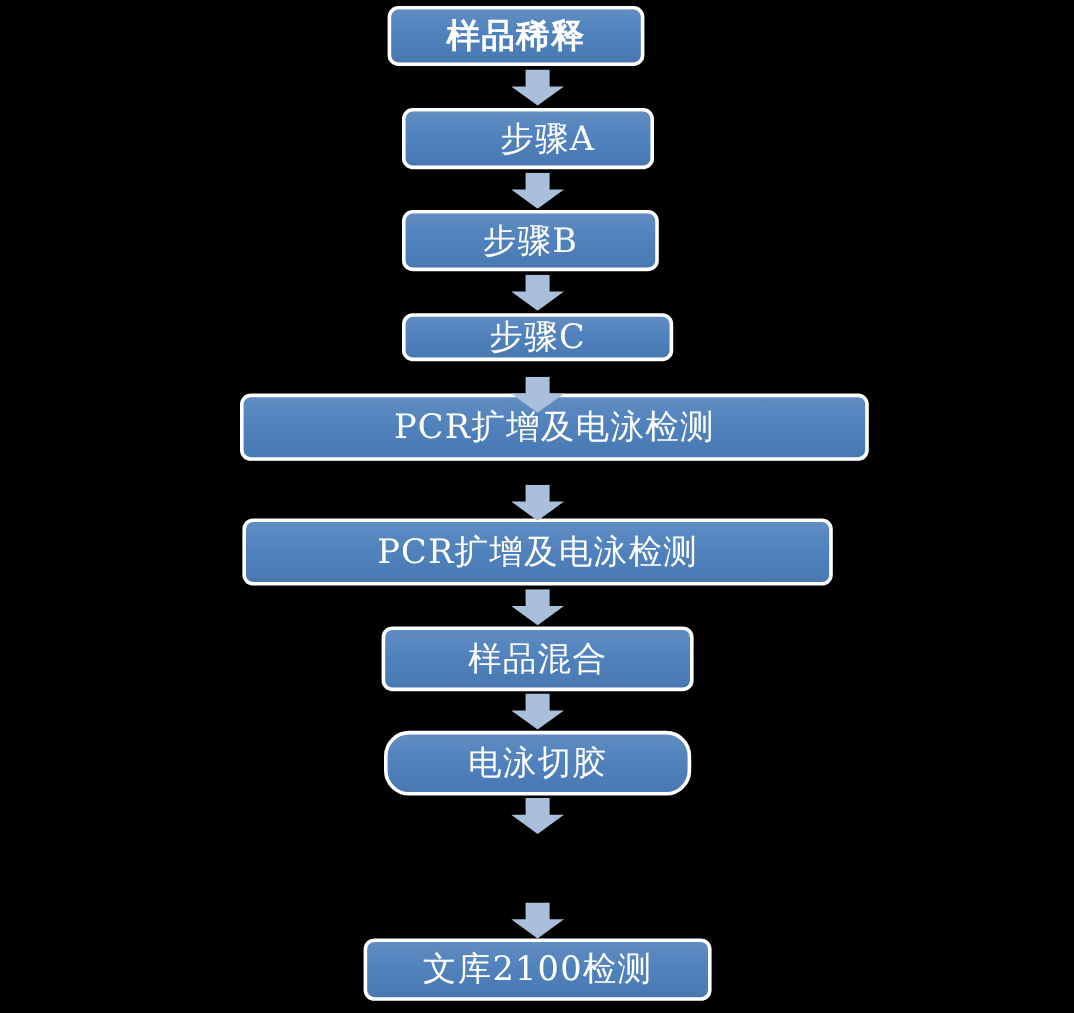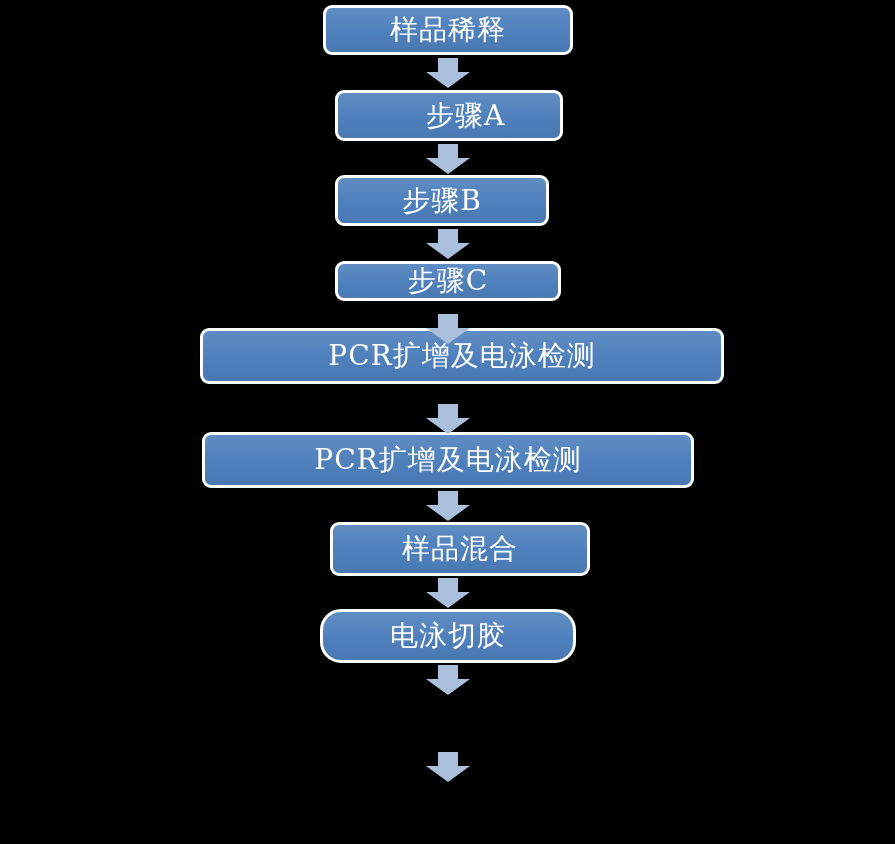--- a/index.html
+++ b/index.html
@@ -43,28 +43,29 @@
     color: var(--arrow-fill);
     line-height: 0;
   }
   .flow-arrow svg { display: block; }
 </style>
 </head>
 <body>
 
 <div class="canvas">
 
-  <div class="flow-box" style="left:323px; top:5px;   width:250px; height:50px;">样品稀释</div>
-  <div class="flow-box" style="left:335px; top:90px;  width:228px; height:51px;padding-left:33px;">步骤A</div>
+  <div class="flow-box" style="left:323px; top:5px;   width:214px; height:50px;font-weight:bold;">样品稀释</div>
+  <div class="flow-box" style="left:335px; top:90px;  width:210px; height:51px;padding-left:33px;">步骤A</div>
   <div class="flow-box" style="left:335px; top:175px; width:214px; height:51px;">步骤B</div>
   <div class="flow-box" style="left:335px; top:261px; width:226px; height:40px;">步骤C</div>
   <div class="flow-box" style="left:200px; top:328px; width:524px; height:56px;">PCR扩增及电泳检测</div>
   <div class="flow-box" style="left:202px; top:432px; width:492px; height:56px;">PCR扩增及电泳检测</div>
-  <div class="flow-box" style="left:318px; top:522px; width:260px; height:54px;margin-left:12px;">样品混合</div>
+  <div class="flow-box" style="left:318px; top:522px; width:260px; height:54px;">样品混合</div>
   <div class="flow-box" style="left:320px; top:609px; width:256px; height:54px;border-radius:21px;">电泳切胶</div>
+  <div class="flow-box" style="left:303px; top:782px; width:290px; height:52px;">文库2100检测</div>
 
   <div class="flow-arrow" style="left:426px; top:58px;">
       <svg width="44" height="30" viewBox="0 0 44 30">
         <polygon fill="currentColor" points="12,0 32,0 32,14 44,14 22,30 0,14 12,14"></polygon>
       </svg>
     </div>
   <div class="flow-arrow" style="left:426px; top:144px;">
       <svg width="44" height="30" viewBox="0 0 44 30">
         <polygon fill="currentColor" points="12,0 32,0 32,14 44,14 22,30 0,14 12,14"></polygon>
       </svg>

